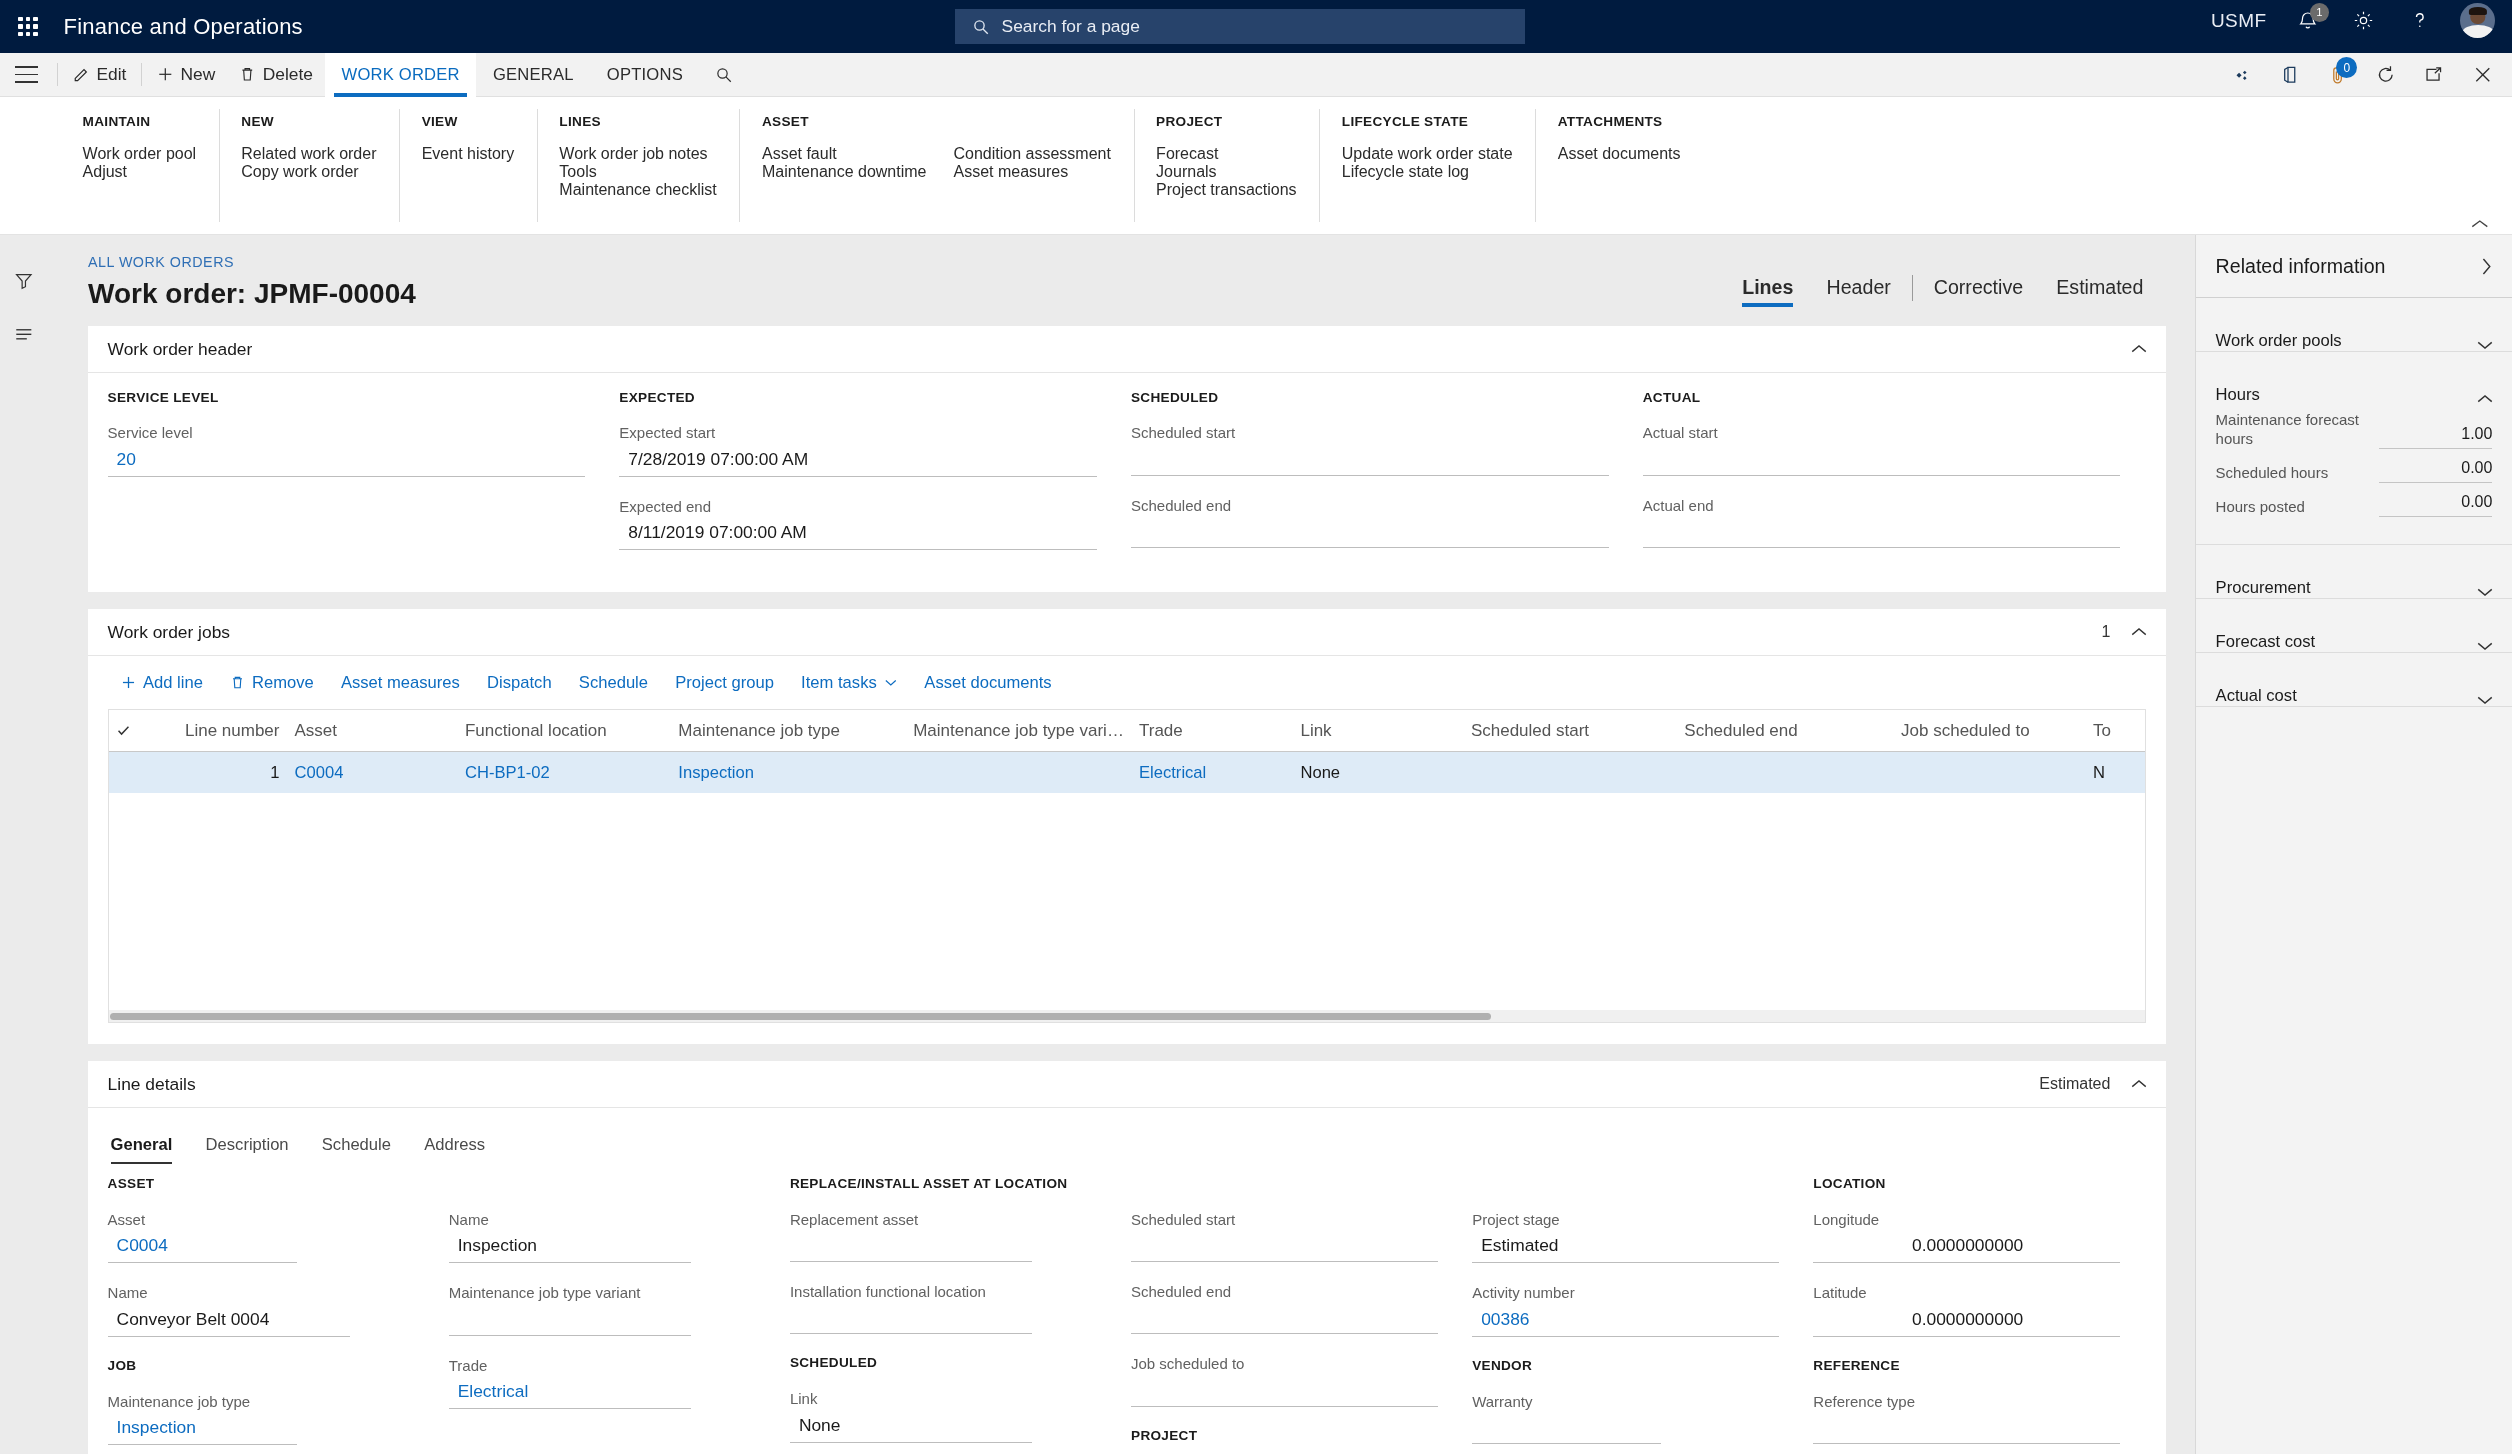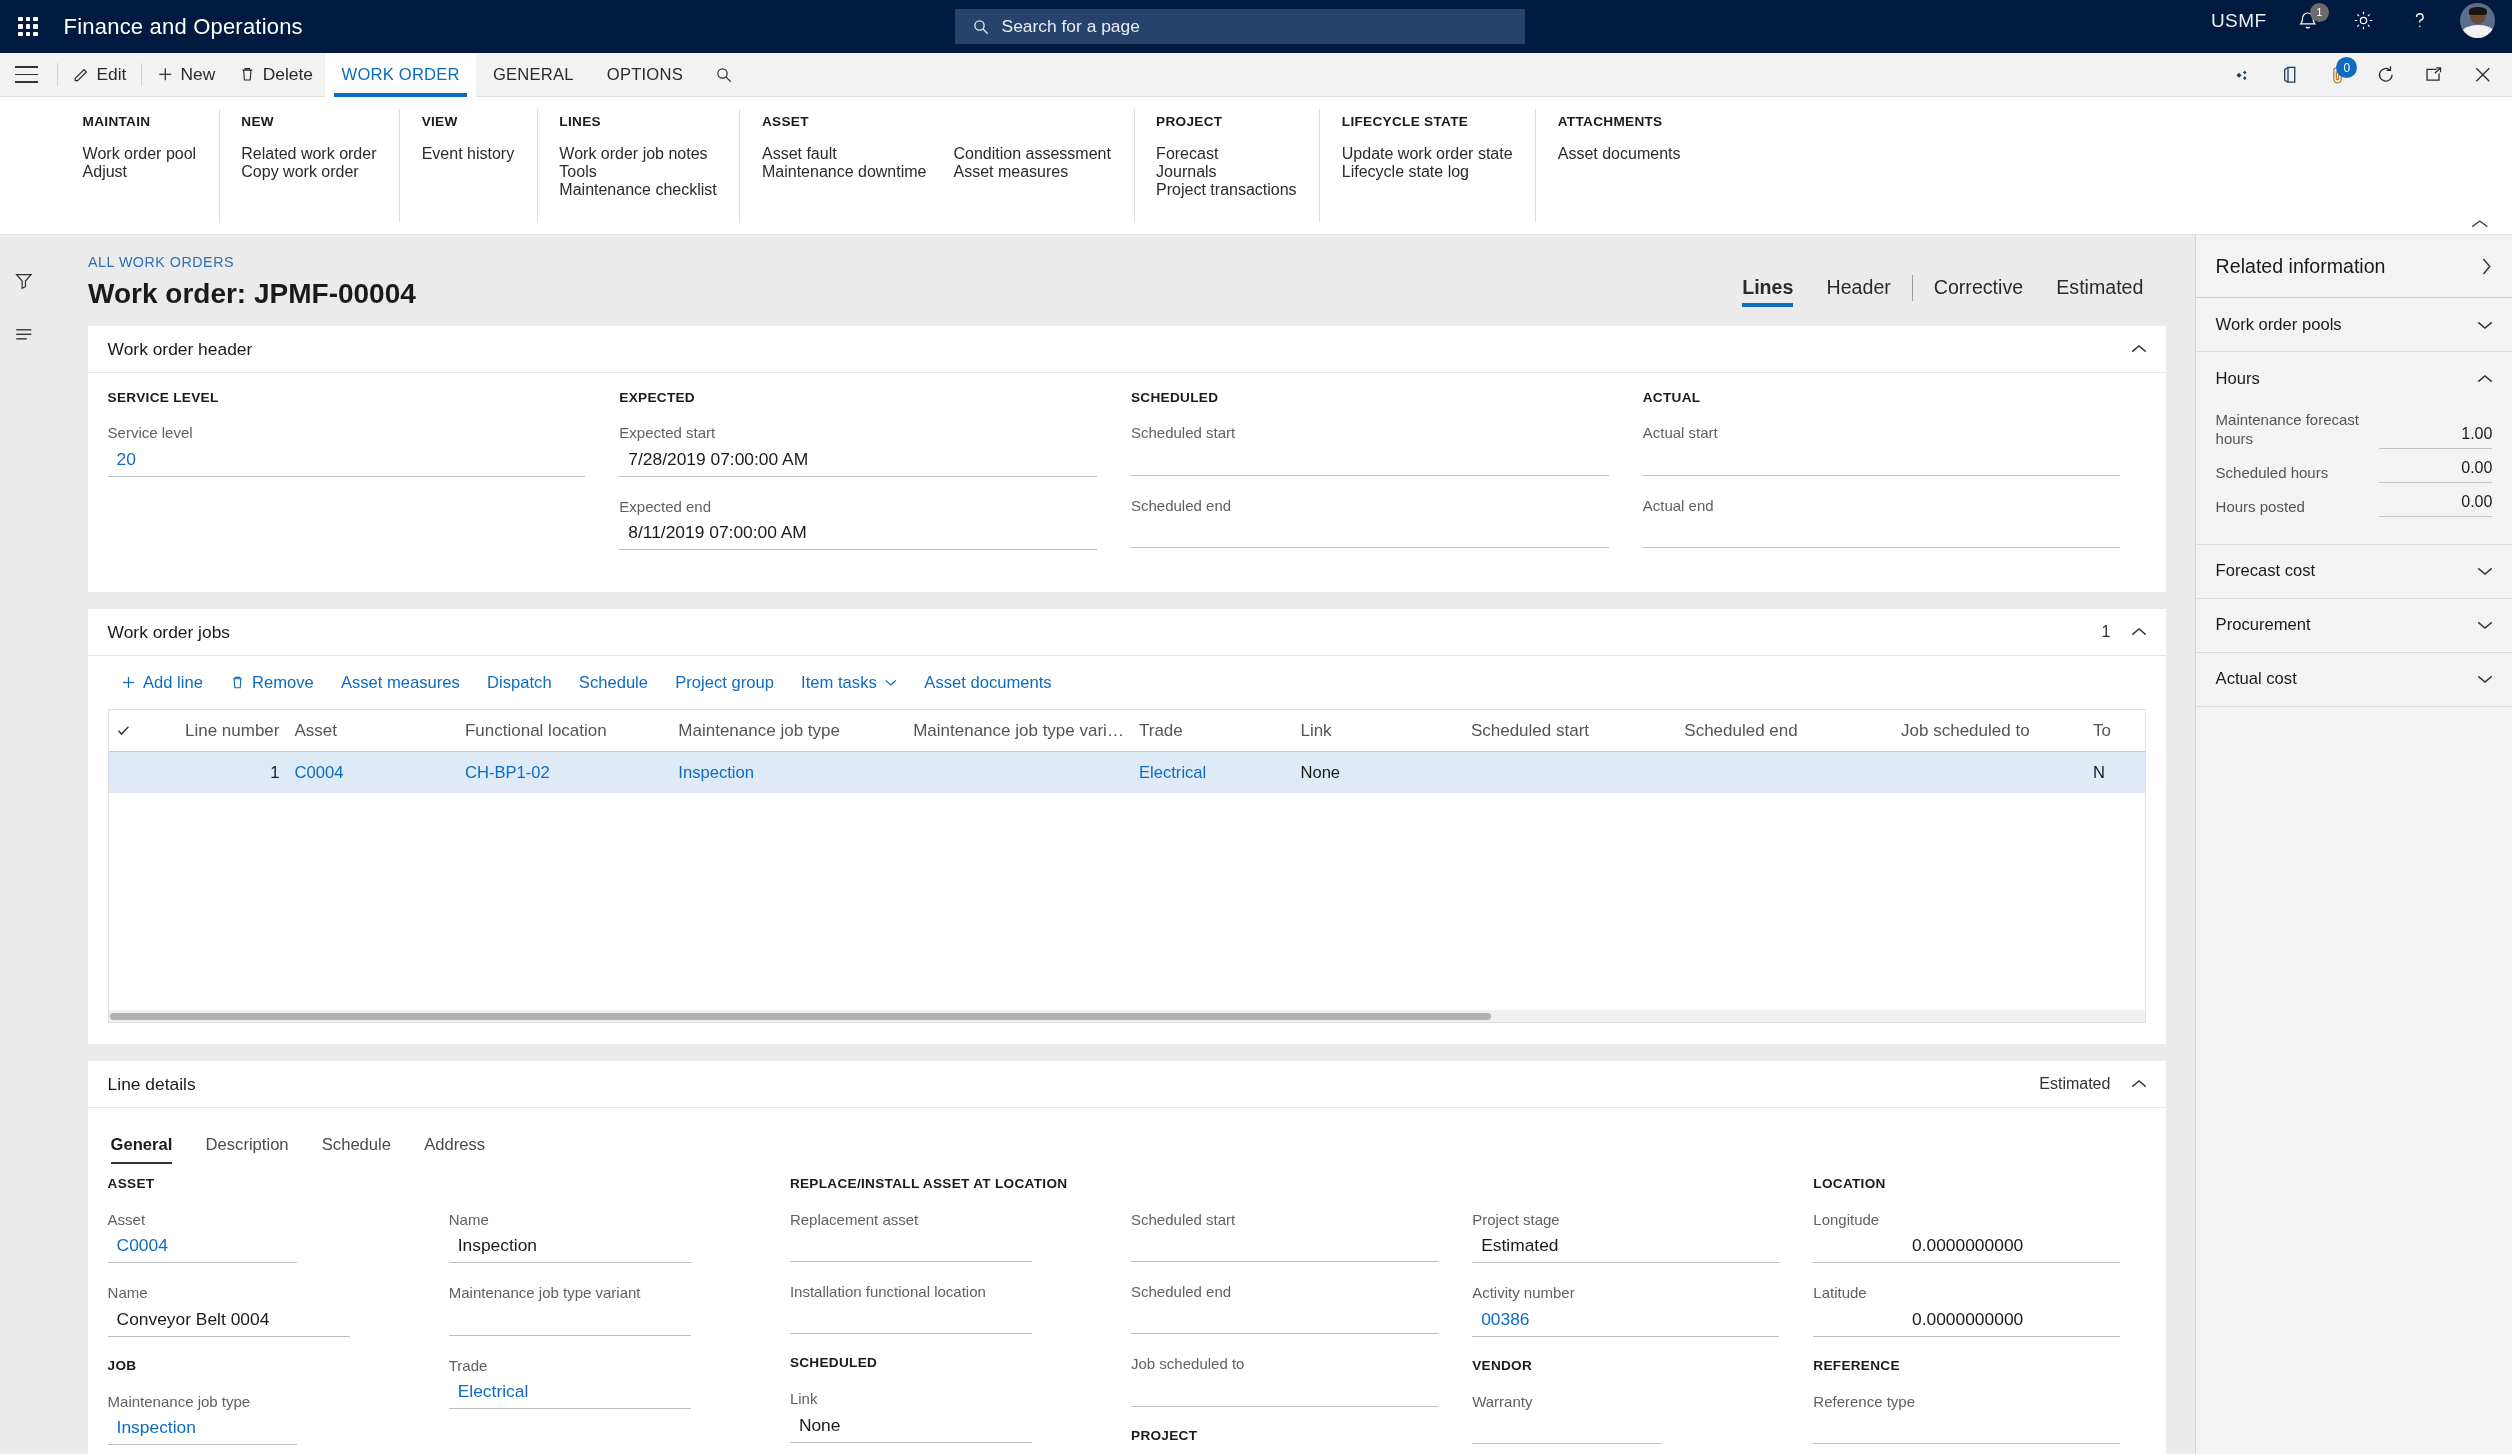--- a/index.html
+++ b/index.html
@@ -189,21 +189,21 @@
   
   .rightpanel {
     width: 317px; background:#f3f3f3; border-left:0.8px solid #d8d8d8;
     display:flex; flex-direction:column;
   }
   .rp-head { height: 63px; display:flex; align-items:center; padding: 0 19.6px;
     position:relative; border-bottom:0.8px solid #d0d0d0; }
   .rp-title { font-size: 19.6px; color:#1a1a1a; }
   .rp-expand { position:absolute; right: 18px; cursor:pointer; color:#333; }
   .rp-sect { border-bottom: 0.8px solid #dcdcdc; }
-  .rp-sect-head { height: 53px; display:flex; align-items:center; padding: 0 19.6px;
+  .rp-sect-head { height: 53px; display:flex; align-items:flex-end; padding: 0 19.6px;
     position:relative; cursor:pointer; }
   .rp-sect-title { font-size: 16.6px; color:#1a1a1a; }
   .rp-sect-chev { position:absolute; right: 18px; color:#333; display:flex; }
   .rp-sect-body { padding: 6px 19.6px 16.6px 19.6px; }
   .rp-row { display:flex; align-items:flex-end; gap: 10.6px; margin-bottom: 10.6px; }
   .rp-row-label { flex: 1; font-size: 15px; color:#555; line-height: 1.25; }
   .rp-row-value { width: 113px; text-align:right; font-size: 16px; color:#1a1a1a;
     border-bottom: 0.8px solid #c4c4c4; padding-bottom: 4.5px; }
 
   svg { display:block; }
@@ -817,31 +817,31 @@
               <span class="rp-row-value">0.00</span>
             </div>
             <div class="rp-row">
               <span class="rp-row-label">Hours posted</span>
               <span class="rp-row-value">0.00</span>
             </div>
           </div>
         </div>
         <div class="rp-sect">
           <div class="rp-sect-head">
-            <span class="rp-sect-title">Forecast cost</span>
+            <span class="rp-sect-title">Procurement</span>
             <span class="rp-sect-chev">
               <svg width="18" height="12" viewBox="0 0 24 16" fill="none" stroke="#333" stroke-width="1.9">
                 <path d="M3 4.5L12 12l9-7.5"></path>
               </svg>
             </span>
           </div>
         </div>
         <div class="rp-sect">
           <div class="rp-sect-head">
-            <span class="rp-sect-title">Procurement</span>
+            <span class="rp-sect-title">Forecast cost</span>
             <span class="rp-sect-chev">
               <svg width="18" height="12" viewBox="0 0 24 16" fill="none" stroke="#333" stroke-width="1.9">
                 <path d="M3 4.5L12 12l9-7.5"></path>
               </svg>
             </span>
           </div>
         </div>
         <div class="rp-sect">
           <div class="rp-sect-head">
             <span class="rp-sect-title">Actual cost</span>

